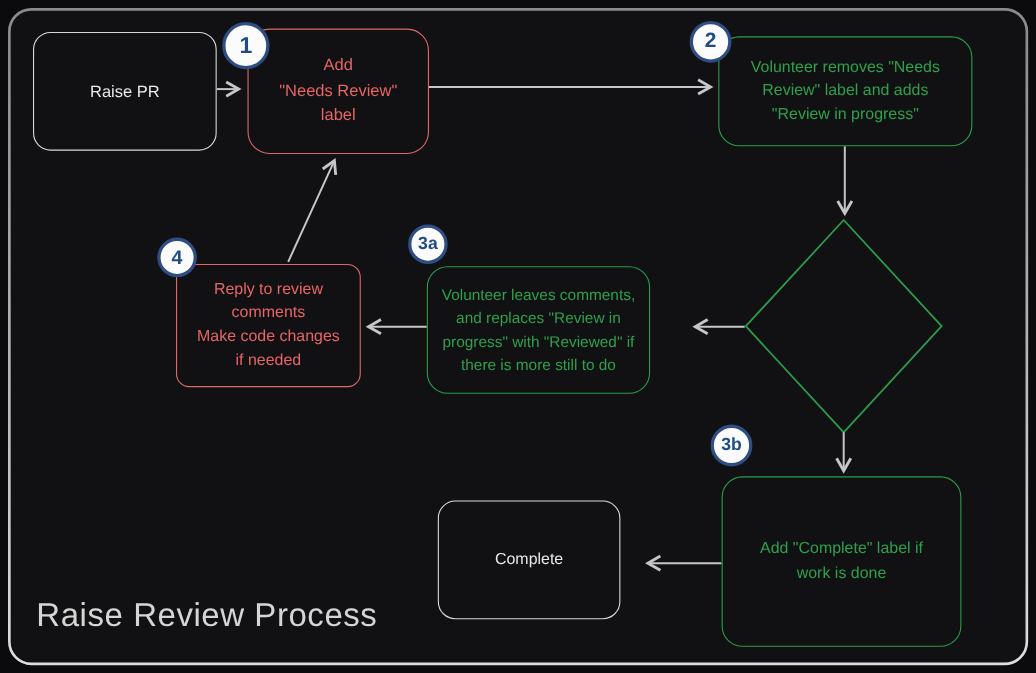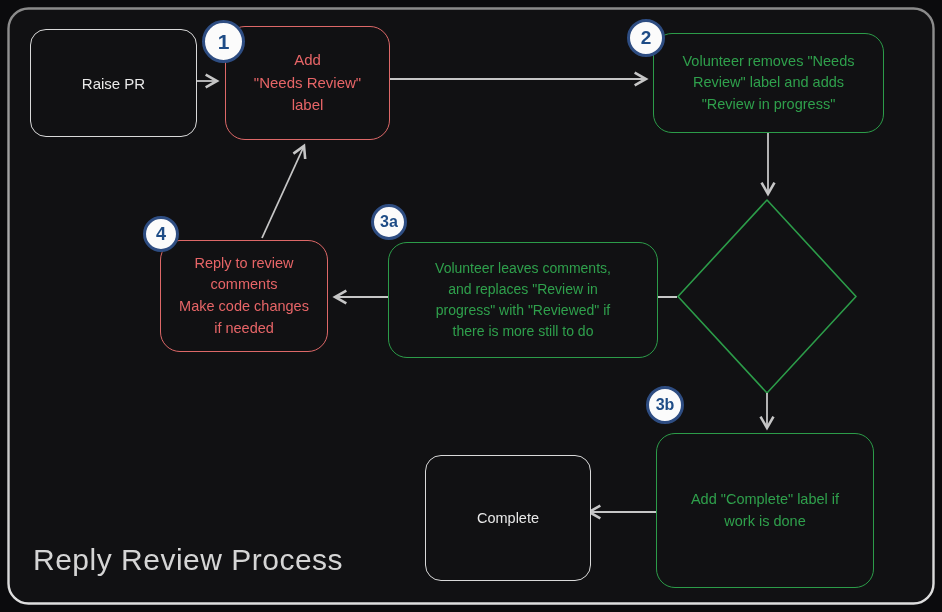--- a/index.html
+++ b/index.html
@@ -12,24 +12,24 @@
     text-align:center;white-space:pre-line;box-sizing:border-box;
     background:#111113;
   }
   .node.white{border:1.6px solid #d9d9d9;color:#e9e9e9;border-radius:16px;}
   .node.red{border:1.6px solid #dd6868;color:#e76567;border-radius:20px;}
   .node.green{border:1.6px solid #2c9c49;color:#2fa04c;border-radius:19px;}
 
   #node-raise-pr{left:30px;top:29px;width:167px;height:108px;font-size:15px;}
   #node-step1{left:225px;top:26px;width:165px;height:114px;font-size:15px;line-height:1.5;}
   #node-step2{left:653px;top:33px;width:231px;height:100px;font-size:14.5px;line-height:1.45;}
-  #node-step3a{left:388px;top:242px;width:270px;height:116px;font-size:14px;line-height:1.5;}
-  #node-step4{left:160px;top:240px;width:168px;height:112px;font-size:14.5px;line-height:1.5;}
+  #node-step3a{left:388px;top:242px;width:203px;height:116px;font-size:14px;line-height:1.5;}
+  #node-step4{left:160px;top:240px;width:168px;height:112px;font-size:14.5px;line-height:1.5;border-radius:12px;}
   #node-step3b{left:656px;top:433px;width:218px;height:155px;font-size:14.5px;line-height:1.5;}
-  #node-complete{left:425px;top:455px;width:166px;height:126px;font-size:14.5px;}
+  #node-complete{left:398px;top:455px;width:166px;height:108px;font-size:14.5px;}
 
   #decision-text{
     position:absolute;left:687px;top:258px;width:160px;height:76px;
     display:flex;align-items:center;justify-content:center;text-align:center;
     color:#2fa04c;font-size:13px;line-height:1.58;white-space:pre-line;
   }
 
   .badge{
     position:absolute;border-radius:50%;background:#fbfbfb;
     border:3px solid #2e4d82;color:#1e4c86;font-weight:700;
@@ -103,15 +103,15 @@
 work is done</div>
 
   <div class="node white" id="node-complete">Complete</div>
 
   <div class="badge" id="badge-1">1</div>
   <div class="badge" id="badge-2">2</div>
   <div class="badge" id="badge-3a">3a</div>
   <div class="badge" id="badge-4">4</div>
   <div class="badge" id="badge-3b">3b</div>
 
-  <div id="diagram-title">Reply Review Process</div>
+  <div id="diagram-title">Raise Review Process</div>
 
 </div>
 
 </body></html>

